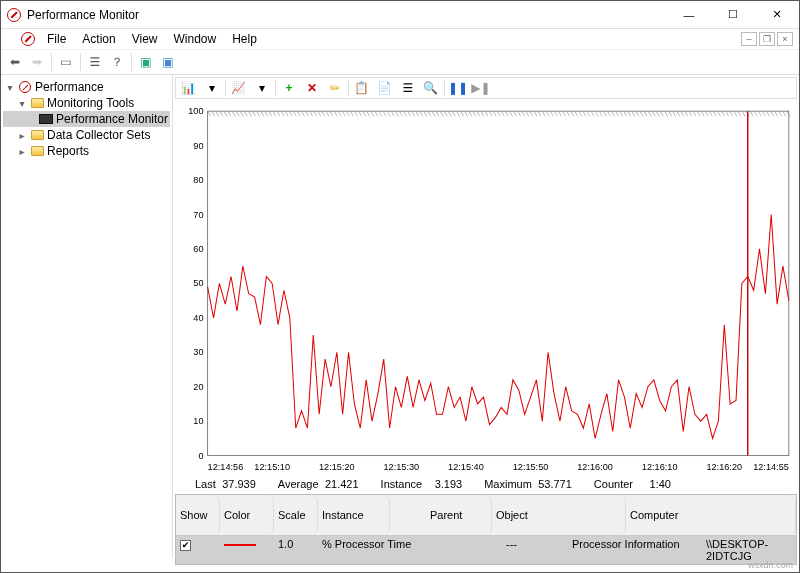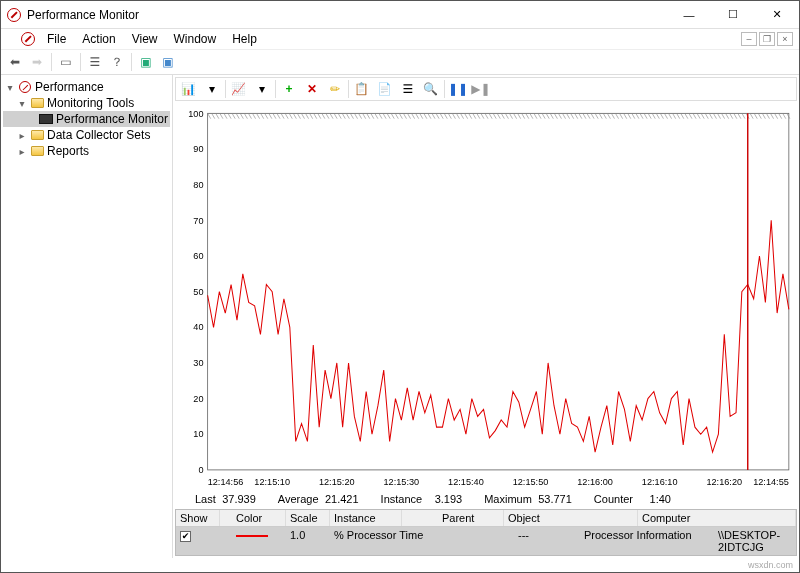--- a/index.html
+++ b/index.html
@@ -191,32 +191,33 @@
   .counter-grid {
     border: 1px solid #bbb;
     font-size: 11px;
   }
   .counter-grid .hdr {
     display: flex;
     background: #f0f0f0;
     border-bottom: 1px solid #ccc;
   }
   .counter-grid .hdr > div {
-    padding: 2px 4px;
+    padding: 14px 4px;
     border-right: 1px solid #ddd;
+    border-radius: 7px;
   }
   .counter-grid .row {
     display: flex;
     background: #d0d0d0;
   }
   .counter-grid .row > div {
     padding: 2px 4px;
   }
   .col-show { width: 44px; }
-  .col-color { width: 54px; margin-left: 12px; }
+  .col-color { width: 54px; }
   .col-scale { width: 44px; }
   .col-counter { width: 148px; }
   .col-instance { width: 72px; }
   .col-parent { width: 66px; margin-left: 36px; }
   .col-object { width: 134px; }
   .col-computer { flex: 1; }
   .checkbox {
     width: 11px; height: 11px;
     border: 1px solid #666;
     display: inline-flex; align-items: center; justify-content: center;

